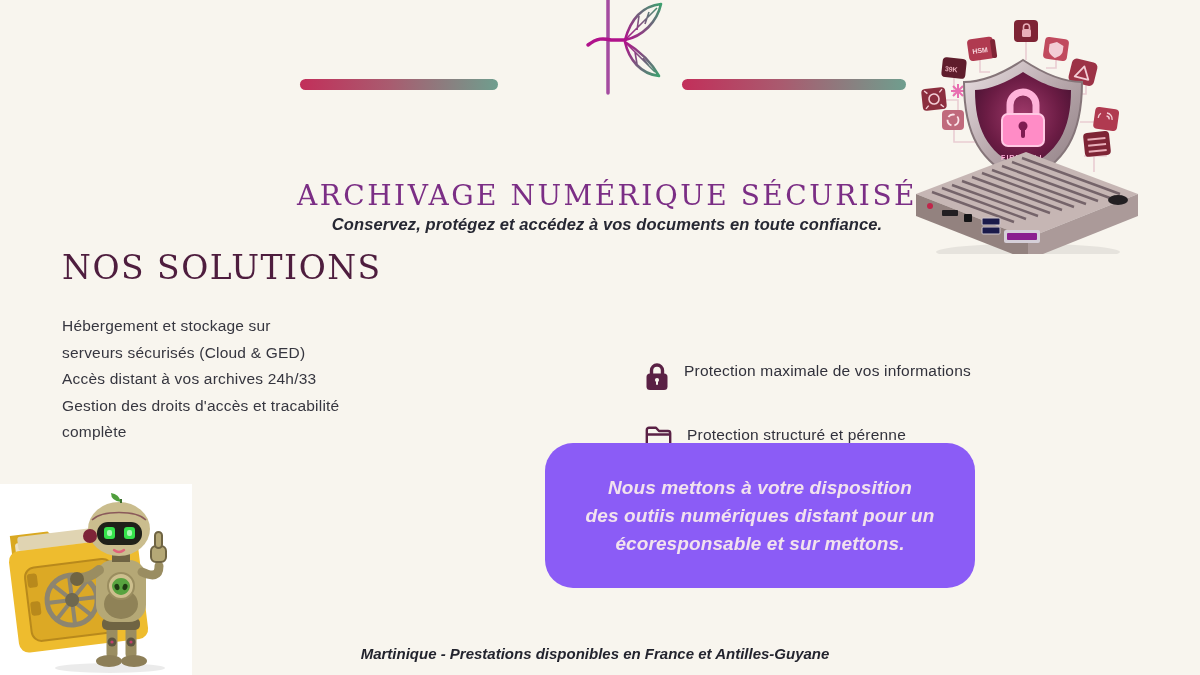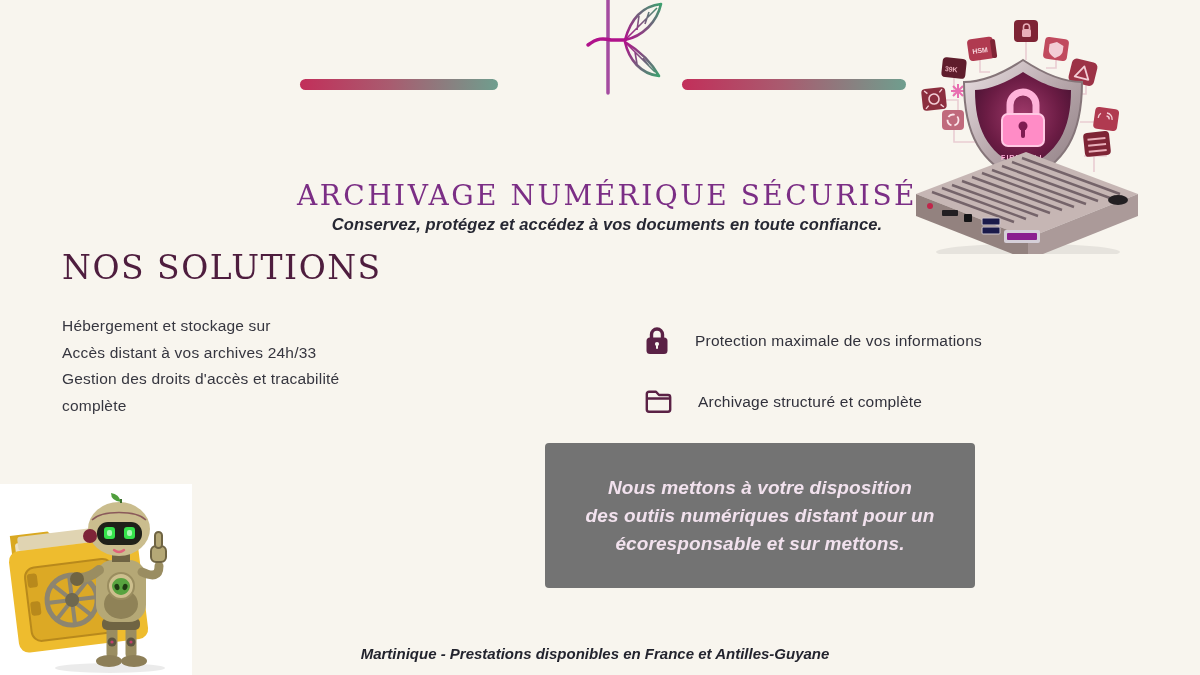--- a/index.html
+++ b/index.html
@@ -20,27 +20,27 @@
   #subtitle{position:absolute;left:0;right:0;top:215px;text-align:center;
     font-weight:700;font-style:italic;font-size:16.5px;color:#272833;letter-spacing:.1px;
     transform:translateX(7px);}
 
   #solutions-heading{position:absolute;left:62px;top:248px;margin:0;
     font-family:"DejaVu Serif",serif;font-weight:400;font-size:33px;letter-spacing:1.5px;
     color:#4e1d3e;text-transform:uppercase;}
   #solutions-list{position:absolute;left:62px;top:313px;width:360px;
     font-size:15.5px;line-height:26.5px;color:#36363f;letter-spacing:.2px;}
 
-  .feature-row{position:absolute;display:flex;align-items:center;gap:26px;}
+  .feature-row{position:absolute;display:flex;gap:15px;margin-top:36px;}
   #feature-row-0{left:645px;top:326px;}
   #feature-row-1{left:645px;top:390px;}
   .feature-label{font-size:15.5px;color:#31313b;letter-spacing:.2px;}
 
   #highlight-box{position:absolute;left:545px;top:443px;width:430px;height:145px;
-    border-radius:4px;background:#737373;display:flex;flex-direction:column;
+    border-radius:28px;background:#8b5cf6;display:flex;flex-direction:column;
     justify-content:center;text-align:center;}
   #highlight-box .box-line{font-weight:700;font-style:italic;font-size:19px;
     line-height:28px;color:#f2e2ee;letter-spacing:.1px;}
 
   #footer-note{position:absolute;left:0;right:0;top:645px;text-align:center;
     font-weight:700;font-style:italic;font-size:15px;color:#23242e;transform:translateX(-5px);}
 
   #robot-tile{position:absolute;left:0;top:484px;width:192px;height:191px;background:#ffffff;}
 </style>
 </head>
@@ -176,39 +176,40 @@
       <ellipse cx="220" cy="198" rx="10" ry="5" fill="#221f22"></ellipse>
     </g>
   </svg>
 
   <h1 id="main-title">Archivage Numérique Sécurisé</h1>
   <div id="subtitle">Conservez, protégez et accédez à vos documents en toute confiance.</div>
 
   <h2 id="solutions-heading">Nos Solutions</h2>
   <div id="solutions-list">
     <div class="sol-line">Hébergement et stockage sur</div>
+    <div class="sol-line">serveurs sécurisés (Cloud &amp; GED)</div>
     <div class="sol-line">Accès distant à vos archives 24h/33</div>
     <div class="sol-line">Gestion des droits d'accès et tracabilité</div>
     <div class="sol-line">complète</div>
   </div>
 
   <div id="feature-row-0" class="feature-row">
     <svg width="24" height="29" viewBox="0 0 24 29">
       <path d="M6.5 12 V8.5 a5.5 5.5 0 0 1 11 0 V12" stroke="#5a2145" stroke-width="3.4" fill="none"></path>
       <rect x="1.5" y="11.5" width="21" height="16.5" rx="3.5" fill="#5a2145"></rect>
       <circle cx="12" cy="18" r="2.1" fill="#f8f5ee"></circle>
         <rect x="11" y="18.5" width="2" height="4.5" rx="1" fill="#f8f5ee"></rect>
     </svg>
     <span class="feature-label">Protection maximale de vos informations</span>
   </div>
   <div id="feature-row-1" class="feature-row">
     <svg width="27" height="23" viewBox="0 0 27 23">
       <path d="M1.8 19.5 V4 a2.2 2.2 0 0 1 2.2 -2.2 h7 l3 3.2 h9 a2.2 2.2 0 0 1 2.2 2.2 v12.3 a2.2 2.2 0 0 1 -2.2 2.2 H4 a2.2 2.2 0 0 1 -2.2 -2.2 Z M1.8 8.5 h23.4" stroke="#5a2145" stroke-width="2.4" fill="none" stroke-linejoin="round"></path>
     </svg>
-    <span class="feature-label">Archivage structuré et complète</span>
+    <span class="feature-label">Protection structuré et pérenne</span>
   </div>
 
   <div id="highlight-box">
     <div class="box-line">Nous mettons à votre disposition</div>
     <div class="box-line">des outiis numériques distant pour un</div>
     <div class="box-line">écoresponsable et sur mettons.</div>
   </div>
 
   <div id="footer-note">Martinique - Prestations disponibles en France et Antilles-Guyane</div>
 

